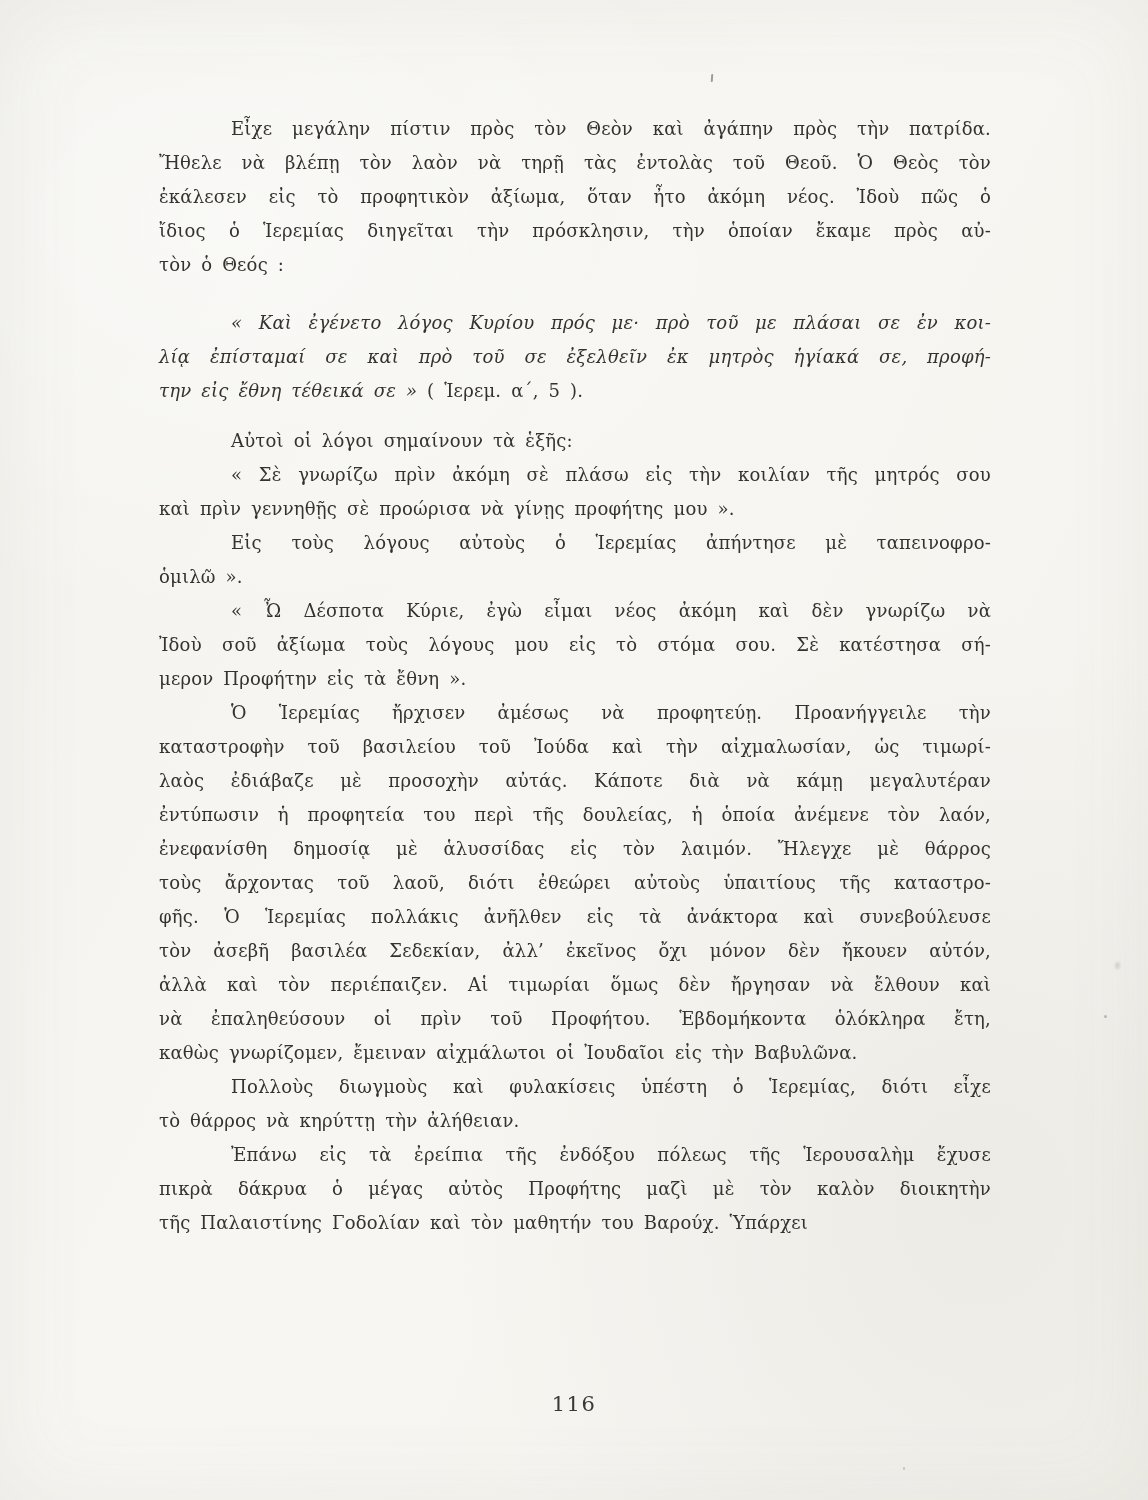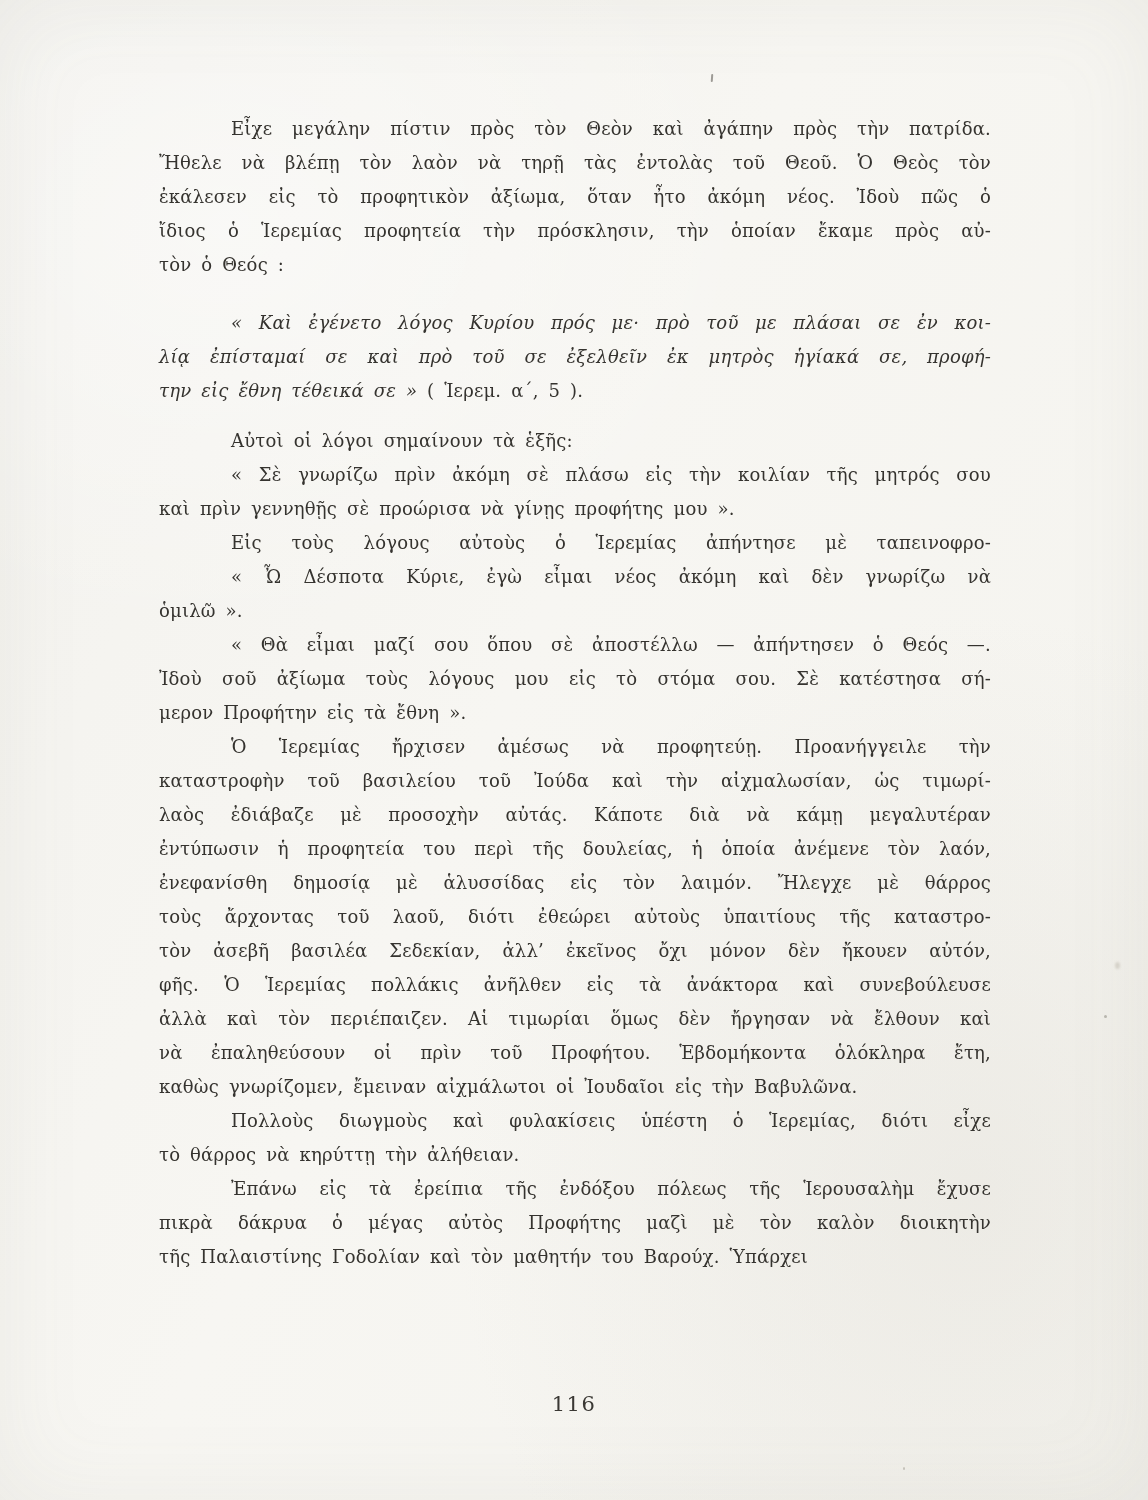--- a/index.html
+++ b/index.html
@@ -60,56 +60,55 @@
 </style>
 </head>
 <body>
 
 <div class="page" style="color: rgb(53, 51, 47);">
   <div class="text-block" id="text-block">
       <div class="paragraph body">
         <div class="line indent">Εἶχε μεγάλην πίστιν πρὸς τὸν Θεὸν καὶ ἀγάπην πρὸς τὴν πατρίδα.</div>
         <div class="line">Ἤθελε νὰ βλέπῃ τὸν λαὸν νὰ τηρῇ τὰς ἐντολὰς τοῦ Θεοῦ. Ὁ Θεὸς τὸν</div>
         <div class="line">ἐκάλεσεν εἰς τὸ προφητικὸν ἀξίωμα, ὅταν ἦτο ἀκόμη νέος. Ἰδοὺ πῶς ὁ</div>
-        <div class="line">ἴδιος ὁ Ἱερεμίας προφητεία τὴν πρόσκλησιν, τὴν ὁποίαν ἔκαμε πρὸς αὐ-</div>
+        <div class="line">ἴδιος ὁ Ἱερεμίας διηγεῖται τὴν πρόσκλησιν, τὴν ὁποίαν ἔκαμε πρὸς αὐ-</div>
         <div class="line last">τὸν ὁ Θεός :</div>
       </div>
       <div class="paragraph quote">
         <div class="line indent">« Καὶ ἐγένετο λόγος Κυρίου πρός με· πρὸ τοῦ με πλάσαι σε ἐν κοι-</div>
         <div class="line">λίᾳ ἐπίσταμαί σε καὶ πρὸ τοῦ σε ἐξελθεῖν ἐκ μητρὸς ἡγίακά σε, προφή-</div>
         <div class="line last"><span>την εἰς ἔθνη τέθεικά σε »</span><span class="roman-tail"> ( Ἱερεμ. α΄, 5 ).</span></div>
       </div>
       <div class="paragraph body">
         <div class="line indent last">Αὐτοὶ οἱ λόγοι σημαίνουν τὰ ἑξῆς:</div>
       </div>
       <div class="paragraph body">
         <div class="line indent">« Σὲ γνωρίζω πρὶν ἀκόμη σὲ πλάσω εἰς τὴν κοιλίαν τῆς μητρός σου</div>
         <div class="line last">καὶ πρὶν γεννηθῇς σὲ προώρισα νὰ γίνῃς προφήτης μου ».</div>
       </div>
       <div class="paragraph body">
         <div class="line indent">Εἰς τοὺς λόγους αὐτοὺς ὁ Ἱερεμίας ἀπήντησε μὲ ταπεινοφρο-</div>
       </div>
       <div class="paragraph body">
+        <div class="line last">ὁμιλῶ ».</div>
         <div class="line indent">« Ὦ Δέσποτα Κύριε, ἐγὼ εἶμαι νέος ἀκόμη καὶ δὲν γνωρίζω νὰ</div>
-        <div class="line last">ὁμιλῶ ».</div>
       </div>
       <div class="paragraph body">
-        <div class="line indent">« Θὰ εἶμαι μαζί σου ὅπου σὲ ἀποστέλλω — ἀπήντησεν ὁ Θεός —.</div>
         <div class="line">Ἰδοὺ σοῦ ἀξίωμα τοὺς λόγους μου εἰς τὸ στόμα σου. Σὲ κατέστησα σή-</div>
         <div class="line last">μερον Προφήτην εἰς τὰ ἔθνη ».</div>
       </div>
       <div class="paragraph body">
         <div class="line indent">Ὁ Ἱερεμίας ἤρχισεν ἀμέσως νὰ προφητεύῃ.  Προανήγγειλε τὴν</div>
         <div class="line">καταστροφὴν τοῦ βασιλείου τοῦ Ἰούδα καὶ τὴν αἰχμαλωσίαν, ὡς τιμωρί-</div>
         <div class="line">λαὸς ἐδιάβαζε μὲ προσοχὴν αὐτάς. Κάποτε διὰ νὰ κάμῃ μεγαλυτέραν</div>
         <div class="line">ἐντύπωσιν ἡ προφητεία του περὶ τῆς δουλείας, ἡ ὁποία ἀνέμενε τὸν λαόν,</div>
         <div class="line">ἐνεφανίσθη δημοσίᾳ μὲ ἁλυσσίδας εἰς τὸν λαιμόν. Ἤλεγχε μὲ θάρρος</div>
         <div class="line">τοὺς ἄρχοντας τοῦ λαοῦ, διότι ἐθεώρει αὐτοὺς ὑπαιτίους τῆς καταστρο-</div>
+        <div class="line">φῆς. Ὁ Ἱερεμίας πολλάκις ἀνῆλθεν εἰς τὰ ἀνάκτορα καὶ συνεβούλευσε</div>
         <div class="line">τὸν ἀσεβῆ βασιλέα Σεδεκίαν, ἀλλ’ ἐκεῖνος ὄχι μόνον δὲν ἤκουεν αὐτόν,</div>
-        <div class="line">φῆς. Ὁ Ἱερεμίας πολλάκις ἀνῆλθεν εἰς τὰ ἀνάκτορα καὶ συνεβούλευσε</div>
         <div class="line">ἀλλὰ καὶ τὸν περιέπαιζεν. Αἱ τιμωρίαι ὅμως δὲν ἤργησαν νὰ ἔλθουν καὶ</div>
         <div class="line">νὰ ἐπαληθεύσουν οἱ πρὶν τοῦ Προφήτου. Ἑβδομήκοντα ὁλόκληρα ἔτη,</div>
         <div class="line last">καθὼς γνωρίζομεν, ἔμειναν αἰχμάλωτοι οἱ Ἰουδαῖοι εἰς τὴν Βαβυλῶνα.</div>
       </div>
       <div class="paragraph body">
         <div class="line indent">Πολλοὺς διωγμοὺς καὶ φυλακίσεις ὑπέστη ὁ Ἱερεμίας, διότι εἶχε</div>
         <div class="line last">τὸ θάρρος νὰ κηρύττῃ τὴν ἀλήθειαν.</div>
       </div>
       <div class="paragraph body">
         <div class="line indent">Ἐπάνω εἰς τὰ ἐρείπια τῆς ἐνδόξου πόλεως τῆς Ἱερουσαλὴμ ἔχυσε</div>

